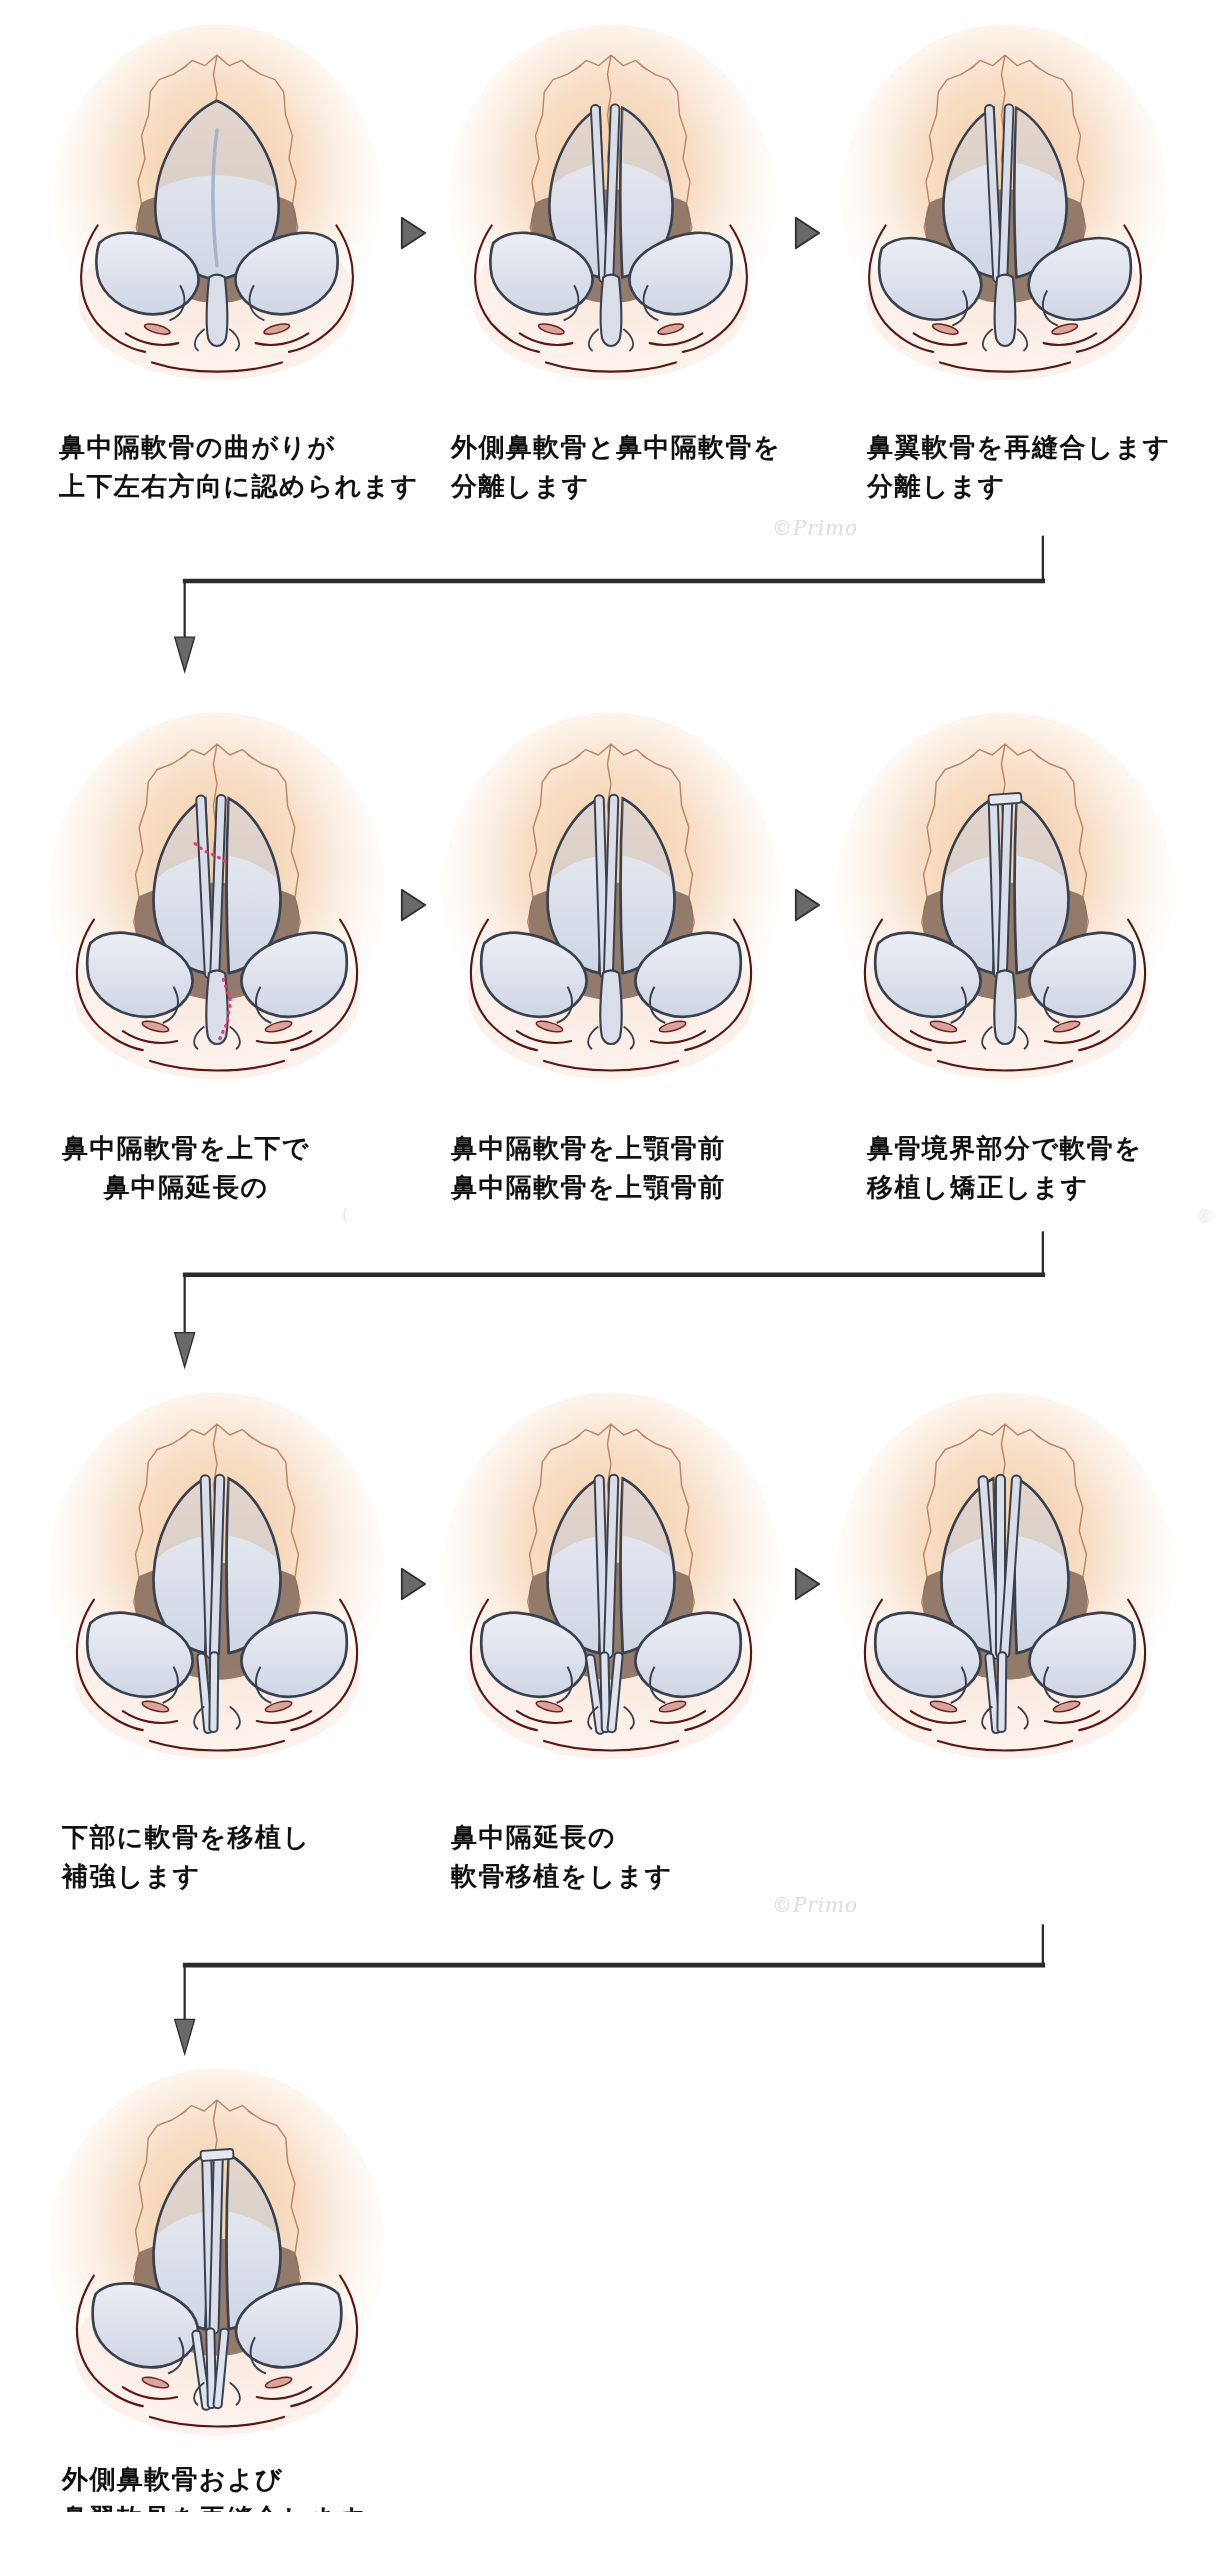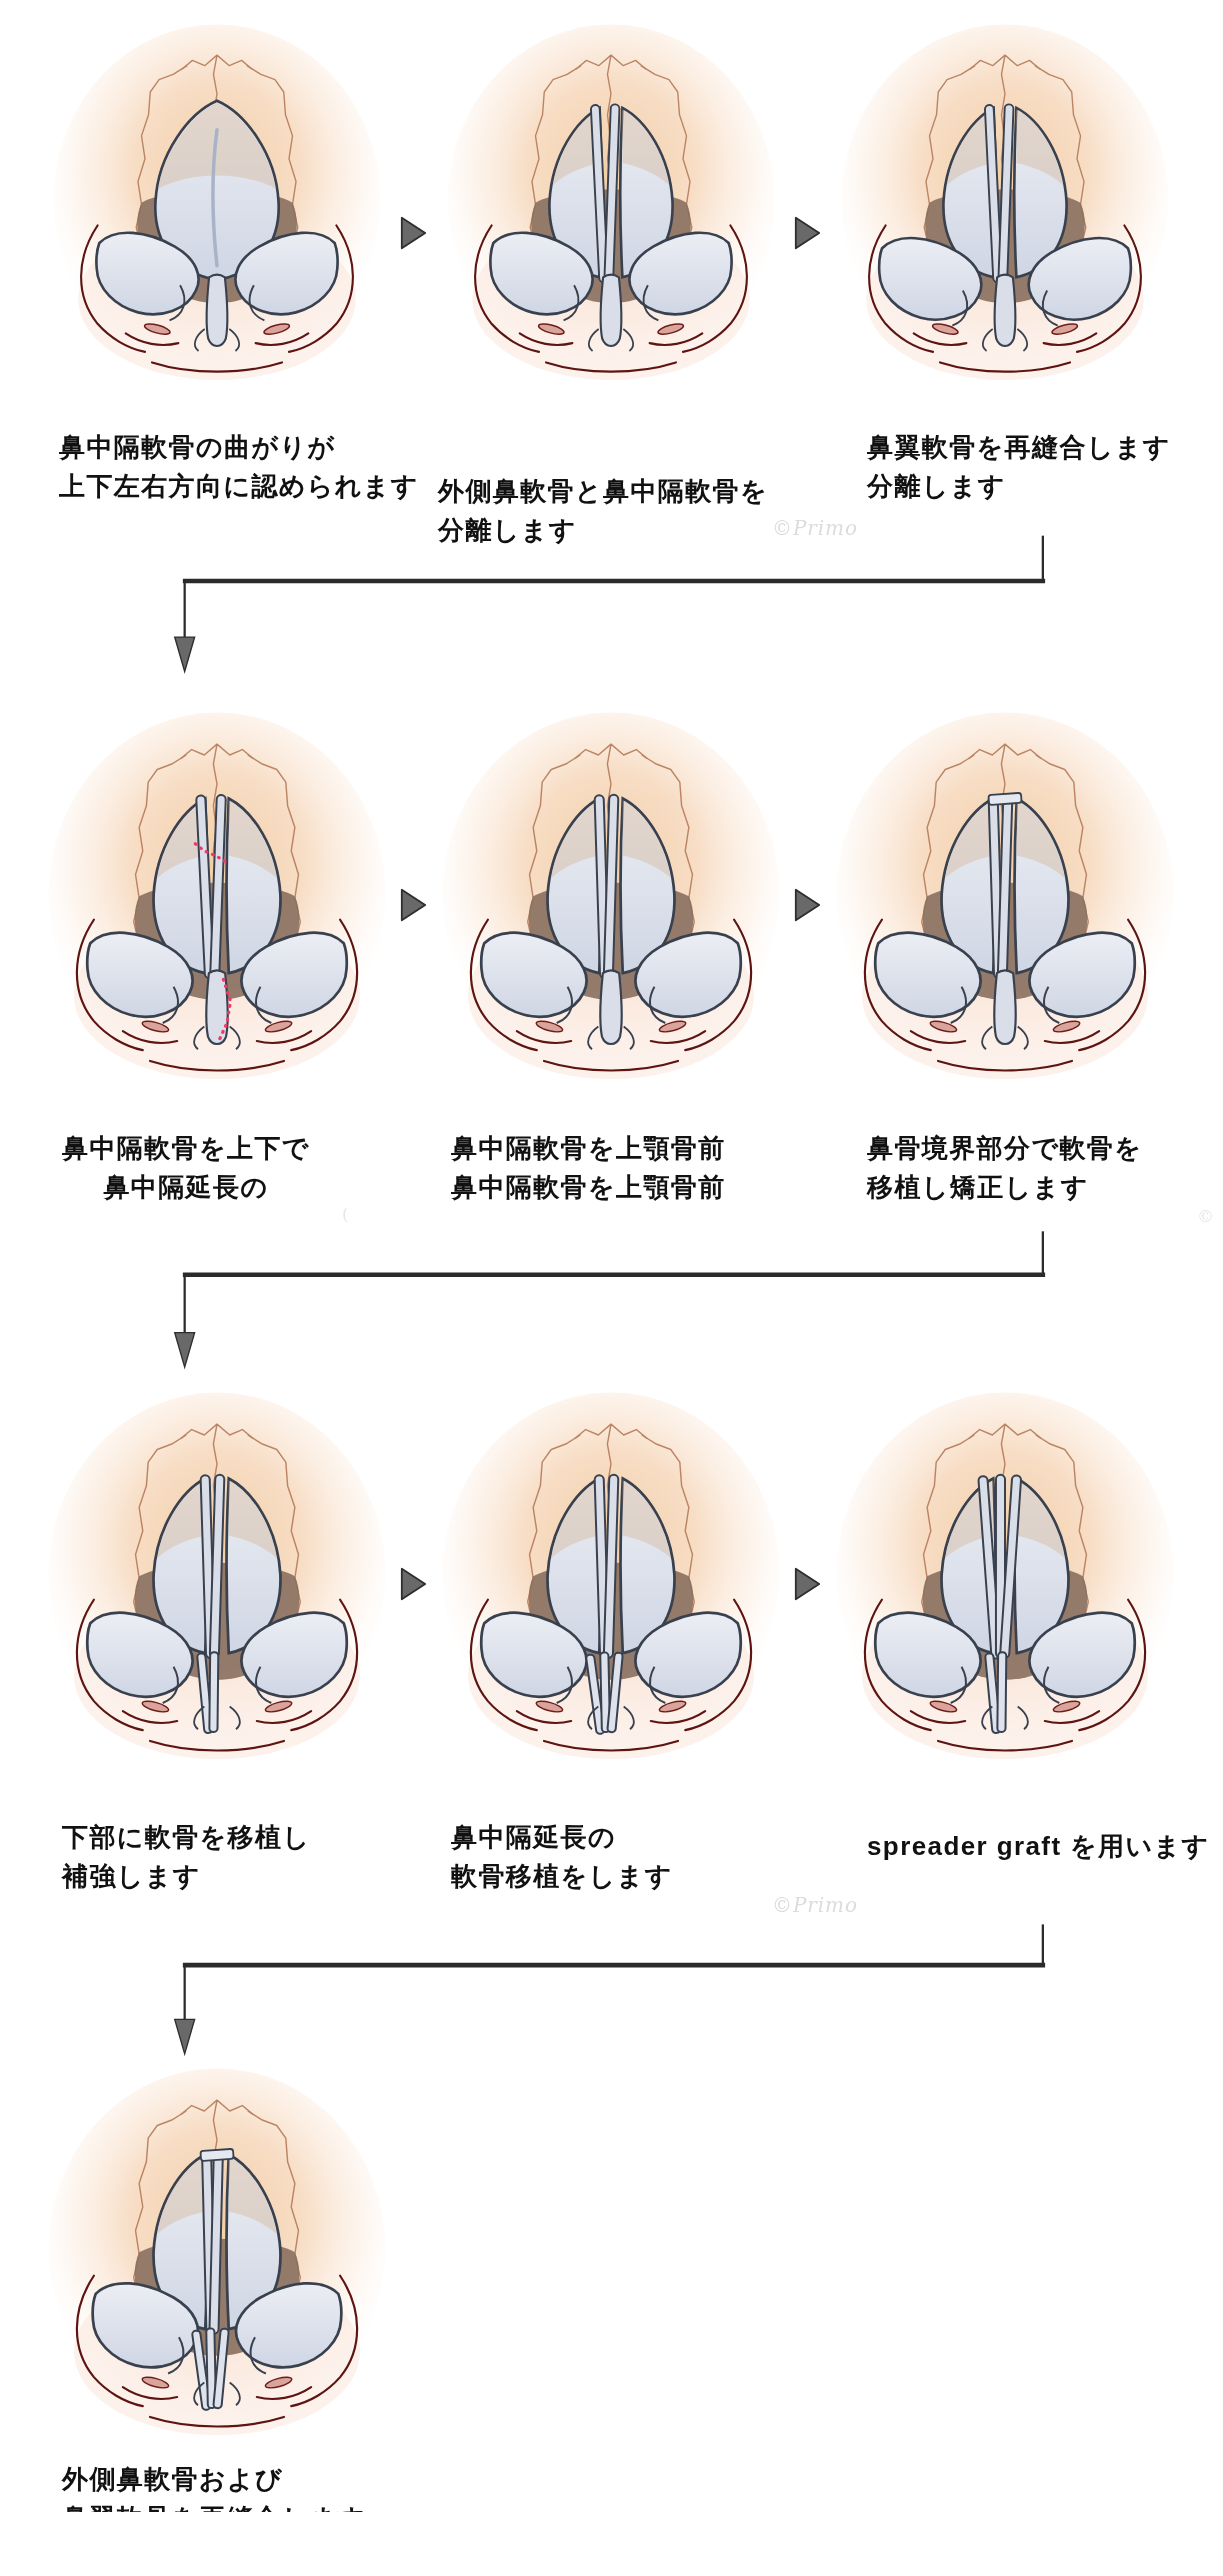--- a/index.html
+++ b/index.html
@@ -500,21 +500,21 @@
         </g>
         <ellipse cx="122" cy="352" rx="15" ry="4.5" fill="#d9a49b" stroke="#6e1c18" stroke-width="1.6" transform="rotate(15 122 352)"></ellipse>
         <ellipse cx="258" cy="352" rx="15" ry="4.5" fill="#d9a49b" stroke="#6e1c18" stroke-width="1.6" transform="rotate(-15 258 352)"></ellipse>
       </svg>
   </div>
 
   <div class="caption" style="left: 59px; top: 428px; color: rgb(17, 17, 17);">
     <div>鼻中隔軟骨の曲がりが</div>
     <div>上下左右方向に認められます</div>
   </div>
-  <div class="caption" style="left: 438px; top: 428px; color: rgb(17, 17, 17); margin-top: 44px;">
+  <div class="caption" style="left: 451px; top: 428px; color: rgb(17, 17, 17);">
     <div>外側鼻軟骨と鼻中隔軟骨を</div>
     <div>分離します</div>
   </div>
   <div class="caption" style="left: 867px; top: 428px; color: rgb(17, 17, 17);">
     <div>鼻翼軟骨を再縫合します</div>
     <div>分離します</div>
   </div>
 
   <div class="caption" style="left: 62px; top: 1129px; color: rgb(17, 17, 17); text-align: center;">
     <div>鼻中隔軟骨を上下で</div>
@@ -529,23 +529,20 @@
     <div>移植し矯正します</div>
   </div>
 
   <div class="caption" style="left: 62px; top: 1818px; color: rgb(17, 17, 17);">
     <div>下部に軟骨を移植し</div>
     <div>補強します</div>
   </div>
   <div class="caption" style="left: 451px; top: 1818px; color: rgb(17, 17, 17);">
     <div>鼻中隔延長の</div>
     <div>軟骨移植をします</div>
-  </div>
-  <div class="caption" style="left: 867px; top: 1827px; color: rgb(17, 17, 17);">
-    <div>spreader graft を用います</div>
   </div>
 
   <div class="caption" style="left: 62px; top: 2460px; color: rgb(17, 17, 17);">
     <div>外側鼻軟骨および</div>
     <div>鼻翼軟骨を再縫合します</div>
   </div>
 
   <svg class="step-arrow" style="left:399px;top:215px" width="29" height="36" viewBox="0 0 32 40">
       <polygon points="3,3 3,37 29,20" fill="#696969" stroke="#2e2e2e" stroke-width="2" stroke-linejoin="round"></polygon>
     </svg>

